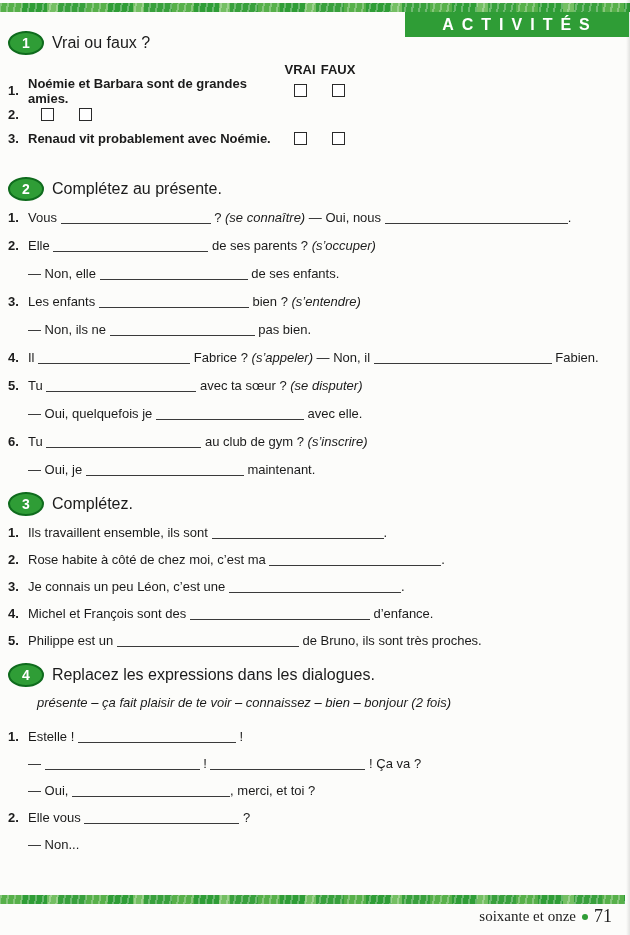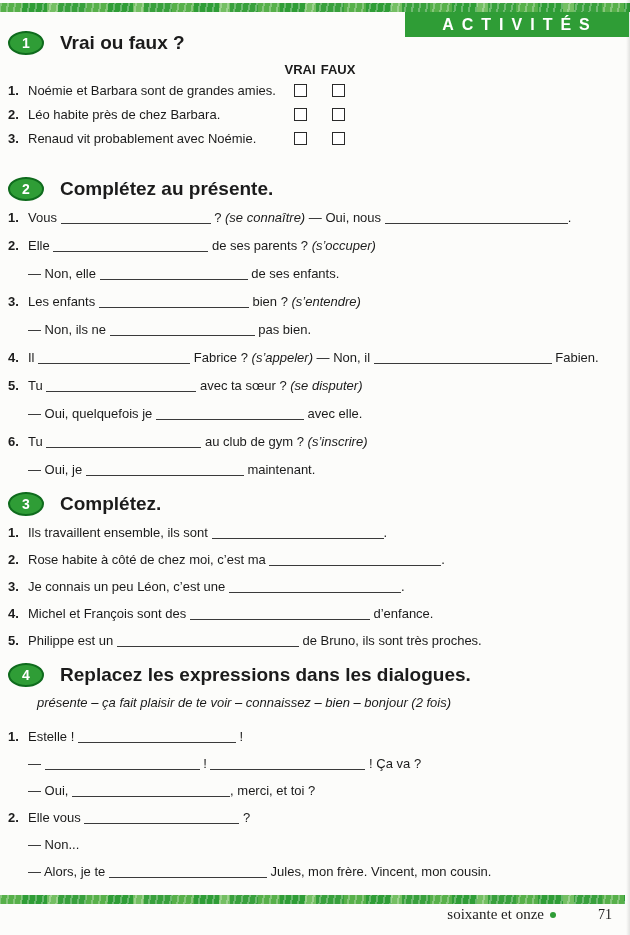--- a/index.html
+++ b/index.html
@@ -33,32 +33,32 @@
   }
   .content{position:absolute;top:31px;left:8px;right:6px;}
   
   .ex-header{display:flex;align-items:center;margin-bottom:6px;}
   .badge{
     width:36px;height:24px;border-radius:50%;
     background:#2f9d36;border:2px solid #0f6b1d;box-sizing:border-box;
     color:#fff;font-weight:bold;font-size:14px;
     display:flex;align-items:center;justify-content:center;flex:0 0 auto;
   }
-  .ex-title{font-weight:bold;font-size:19px;margin-left:16px;}
+  .ex-title{font-weight:normal;font-size:16px;margin-left:8px;}
   .sec2{margin-top:31px;}
   .sec3{margin-top:14px;}
   .sec4{margin-top:14px;}
   .sec2 .ex-header, .sec3 .ex-header, .sec4 .ex-header{margin-bottom:9px;}
   .sec4 .ex-header{margin-bottom:8px;}
   
   .tf-header{display:flex;align-items:center;margin-bottom:6px;height:16px;}
   .tf-spacer{width:273px;flex:0 0 auto;}
   .tf-col{width:38px;flex:0 0 auto;text-align:center;font-weight:bold;}
   .tf-row{display:flex;align-items:center;height:15px;margin-bottom:9px;}
-  .tf-text{width:253px;flex:0 0 auto;}
+  .tf-text{width:253px;flex:0 0 auto;font-weight:bold;}
   .tf-cell{width:38px;flex:0 0 auto;display:flex;justify-content:center;}
   .checkbox{width:11px;height:11px;border:1.6px solid #2a2a2a;background:#fff;display:inline-block;}
   
   .num{display:inline-block;width:20px;font-weight:bold;flex:0 0 auto;vertical-align:top;}
   .line{display:flex;align-items:baseline;min-height:16px;margin-bottom:12px;}
   .sec3 .line{margin-bottom:11px;}
   .sec4 .line{margin-bottom:11px;}
   .line .lcontent{flex:1;}
   .blank{
     display:inline-block;height:10px;vertical-align:-2px;
@@ -66,21 +66,21 @@
   }
   .it{font-style:italic;}
   .wordbank{font-style:italic;margin-left:29px;margin-bottom:18px;min-height:16px;}
   
   .footer{
     position:absolute;top:906px;right:18px;
     font-family:"Liberation Serif","DejaVu Serif",serif;
     font-size:15px;color:#222;display:flex;align-items:center;
   }
   .footer .dot{width:6px;height:6px;border-radius:50%;background:#2f9d36;margin:0 6px;display:inline-block;}
-  .footer .pagenum{font-size:14px;margin-left:36px;}
+  .footer .pagenum{font-size:18px;}
 </style>
 </head>
 <body>
 
 <div class="page">
 
   <div class="strip strip-top"></div>
   <div class="banner">ACTIVITÉS</div>
 
   <div class="content">
@@ -103,21 +103,20 @@
             <span class="tf-text">Noémie et Barbara sont de grandes amies.</span>
             <span class="tf-cell">
               <span class="checkbox"></span>
             </span>
             <span class="tf-cell">
               <span class="checkbox"></span>
             </span>
           </div>
           <div class="tf-row">
             <span class="num">2.</span>
-            <span class="tf-text">Léo habite près de chez Barbara.</span>
             <span class="tf-cell">
               <span class="checkbox"></span>
             </span>
             <span class="tf-cell">
               <span class="checkbox"></span>
             </span>
           </div>
           <div class="tf-row">
             <span class="num">3.</span>
             <span class="tf-text">Renaud vit probablement avec Noémie.</span>
@@ -234,24 +233,20 @@
             <span class="num"></span>
             <span class="lcontent"><span class="tx">— Oui, </span><span class="blank" style="width: 158px;"></span><span class="tx">, merci, et toi ?</span></span>
           </div>
           <div class="line">
             <span class="num">2.</span>
             <span class="lcontent"><span class="tx">Elle vous </span><span class="blank" style="width: 155px;"></span><span class="tx"> ?</span></span>
           </div>
           <div class="line">
             <span class="num"></span>
             <span class="lcontent"><span class="tx">— Non...</span></span>
-          </div>
-          <div class="line">
-            <span class="num"></span>
-            <span class="lcontent"><span class="tx">— Alors, je te </span><span class="blank" style="width: 158px;"></span><span class="tx"> Jules, mon frère. Vincent, mon cousin.</span></span>
           </div>
         </div>
     </section>
 
   </div>
 
   <div class="strip strip-bottom"></div>
 
   <div class="footer">
     <span>soixante et onze</span>

